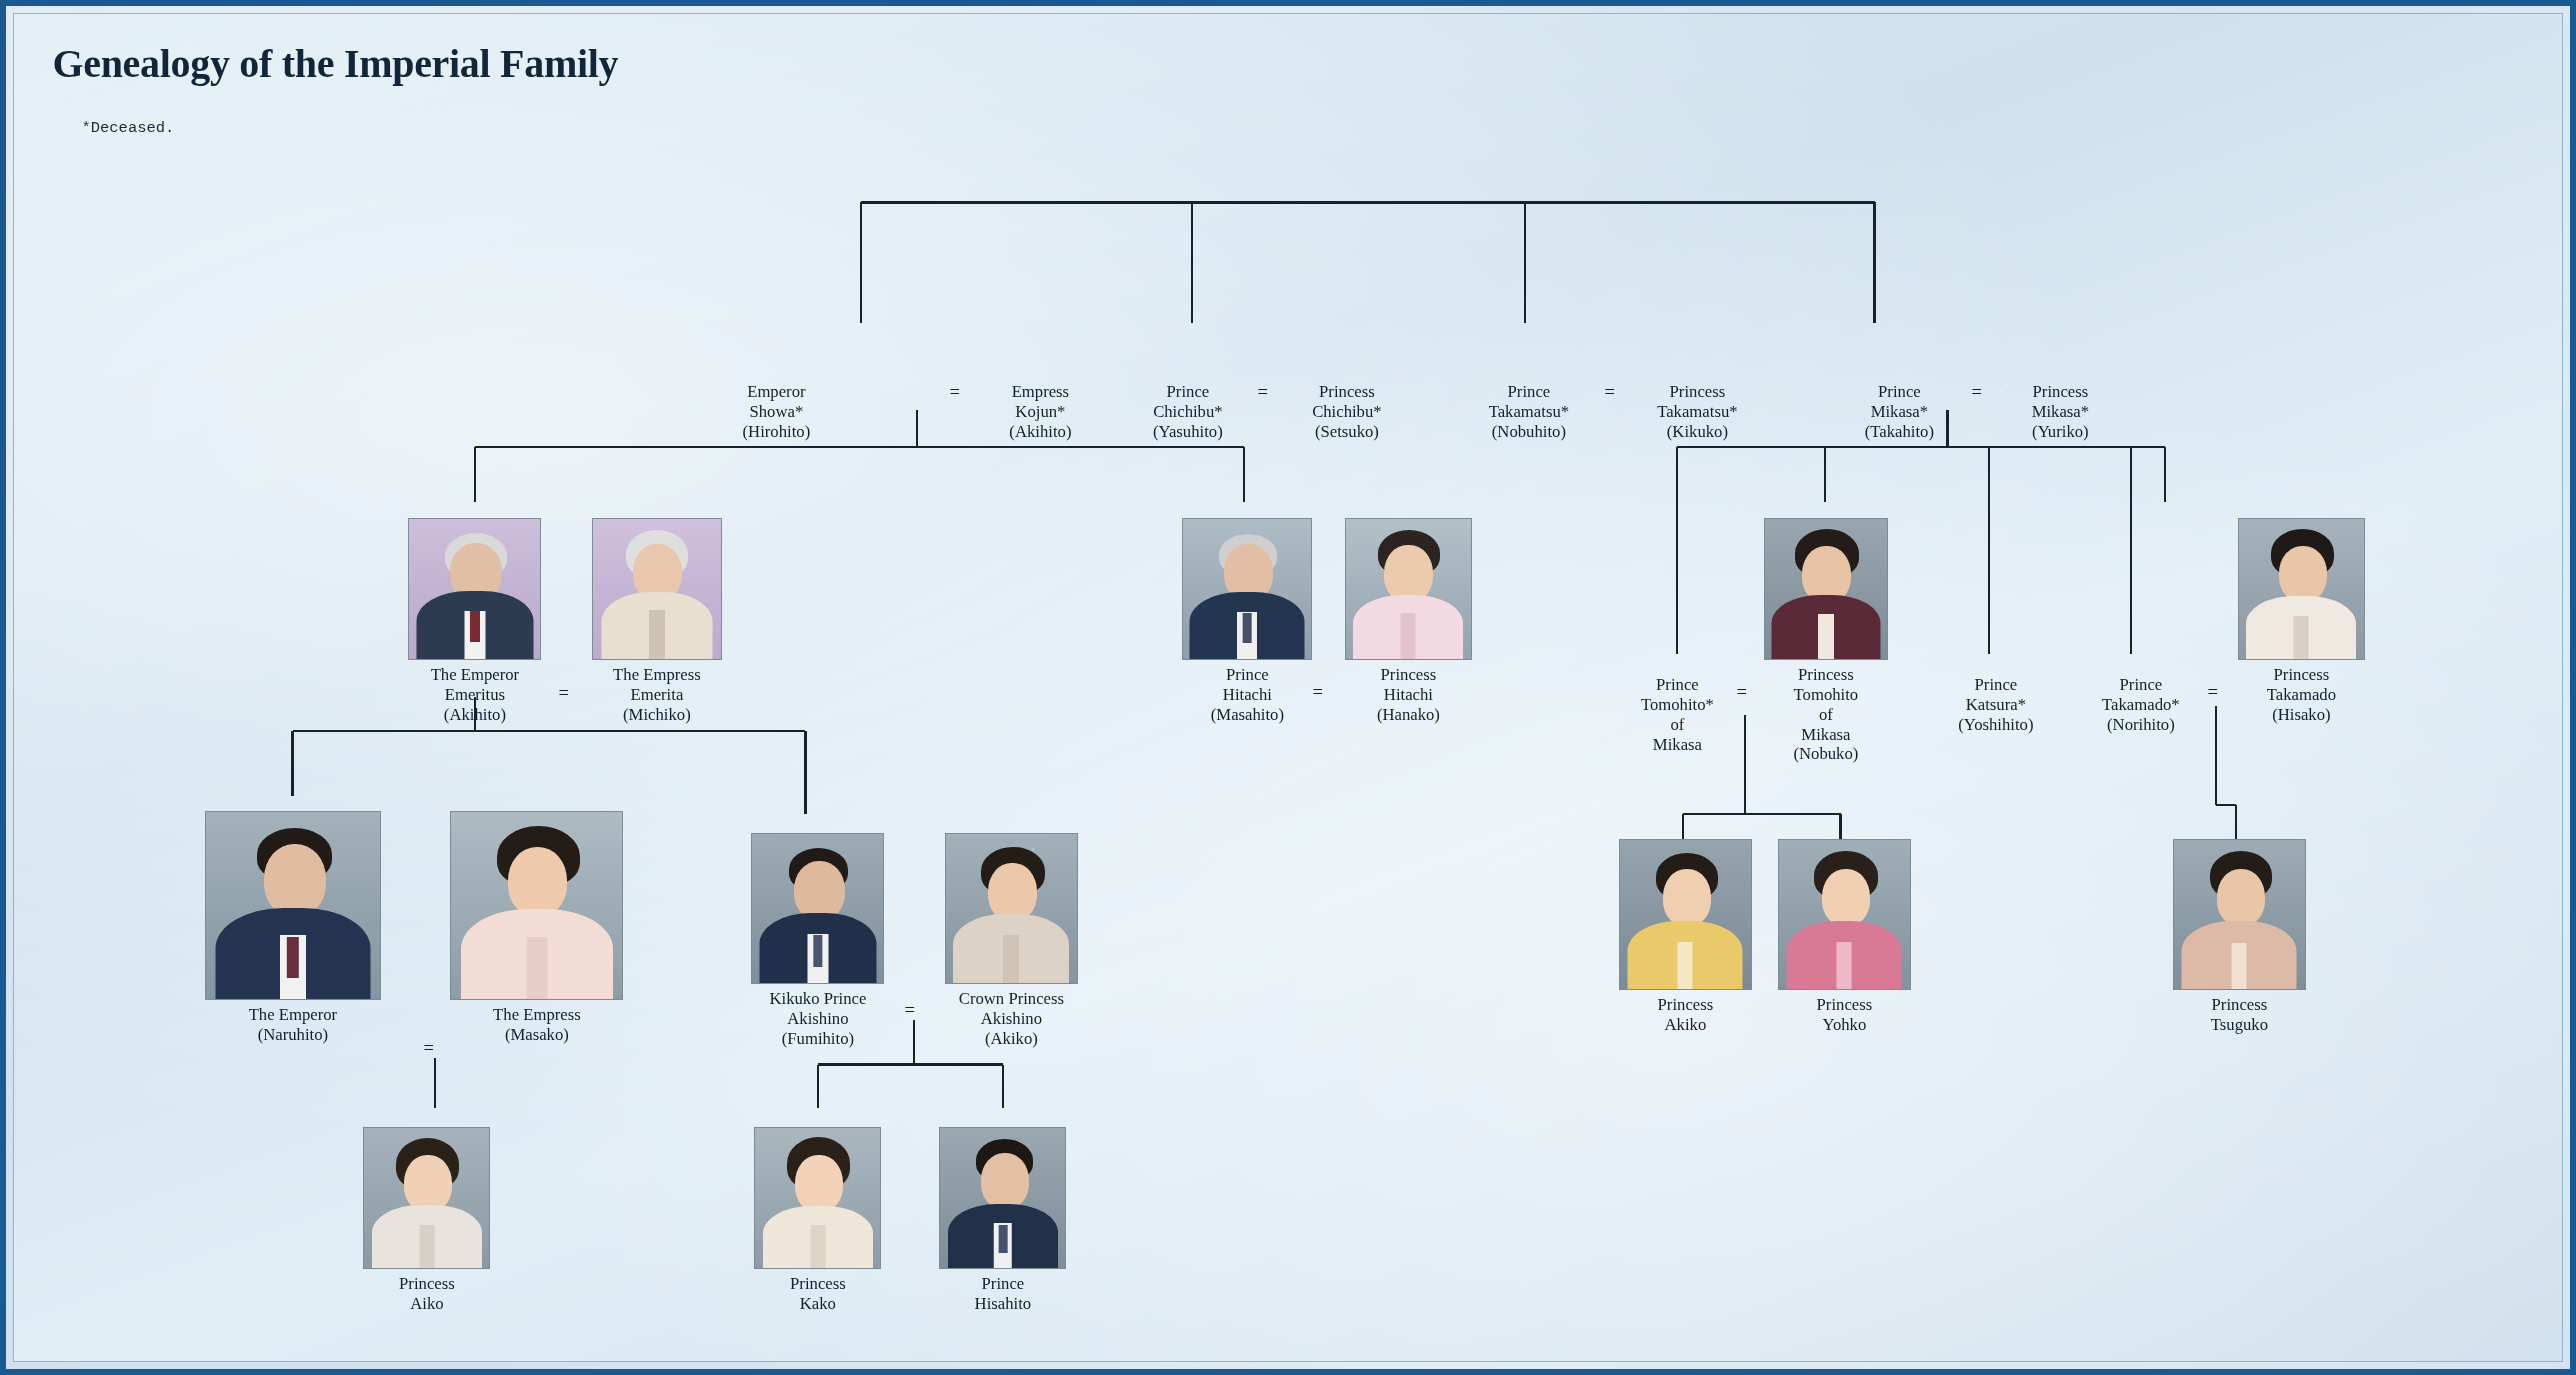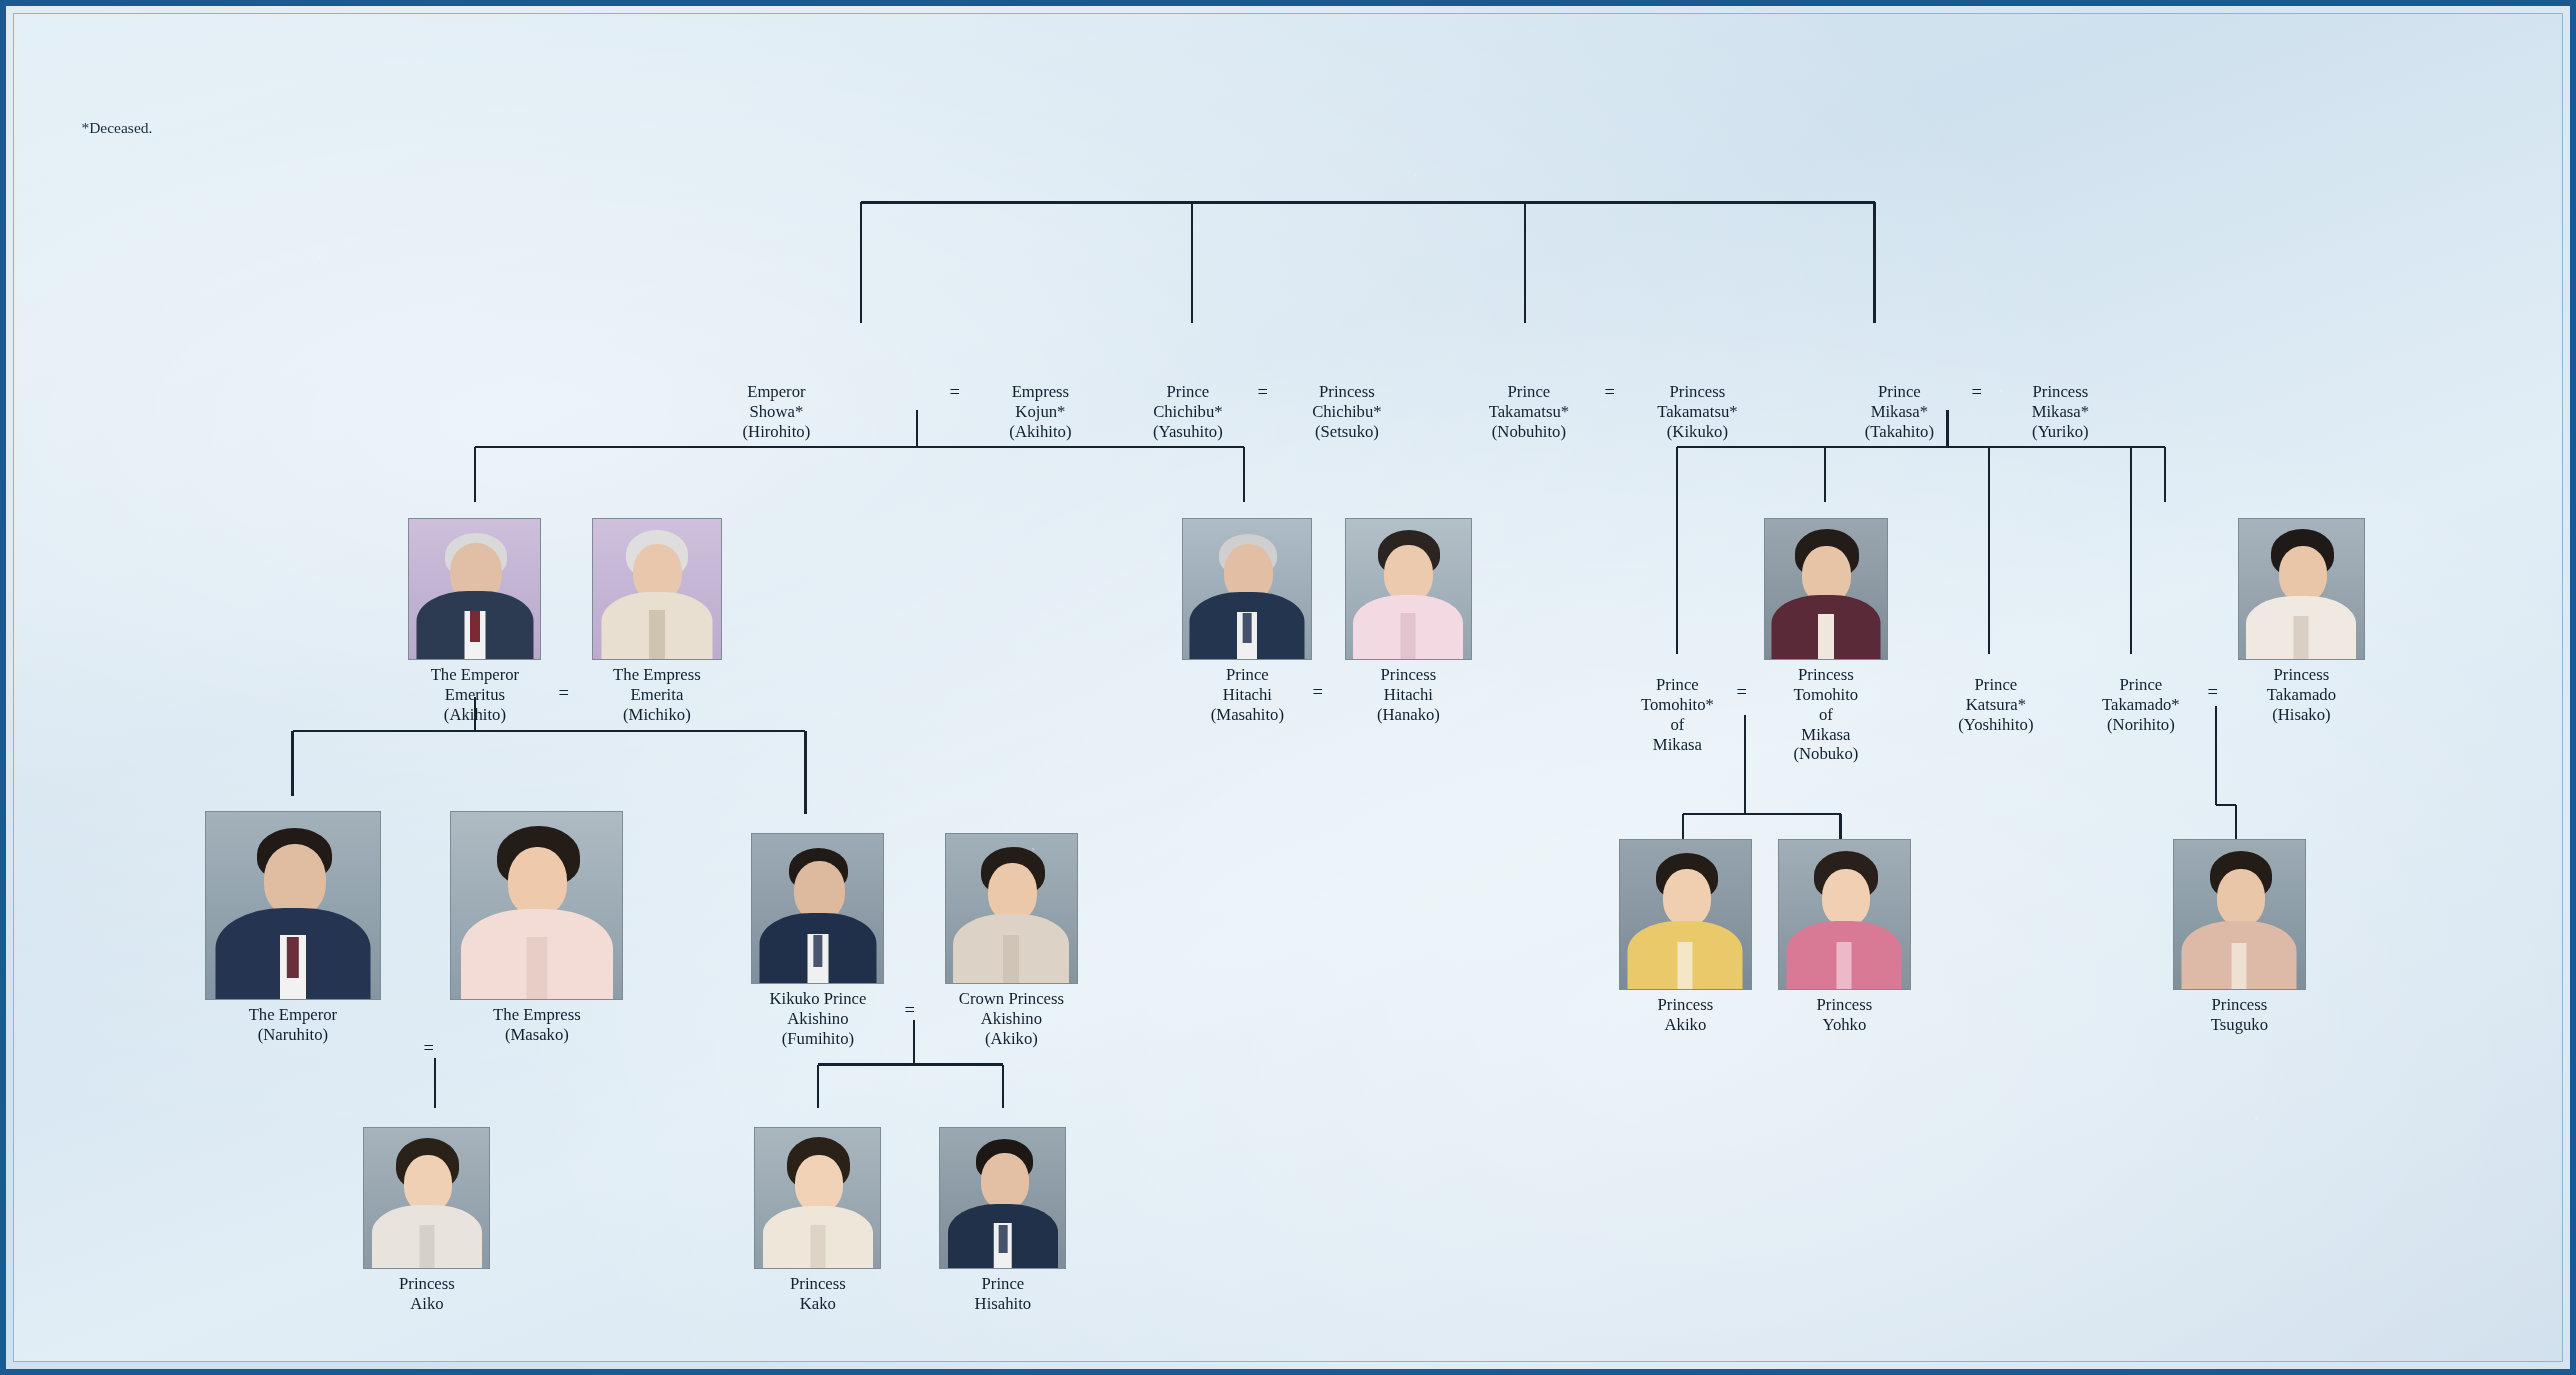--- a/index.html
+++ b/index.html
@@ -58,20 +58,21 @@
     letter-spacing: -0.3px;
     white-space: nowrap;
   }
   #subtitle {
     position: absolute;
     left: 67px;
     top: 105px;
     font-size: 15.5px;
     color: #1a2b3c;
     white-space: nowrap;
+    font-family: Liberation Mono, monospace;
   }
   svg#lines {
     position: absolute;
     left: 0; top: 0;
     width: 2576px;
     height: 1375px;
     pointer-events: none;
   }
   .node {
     position: absolute;
@@ -115,20 +116,21 @@
     color: #10202f;
     letter-spacing: 0;
   }
 </style>
 </head>
 <body>
 
 <div id="page">
   <div id="paper">
 
+    <div id="title">Genealogy of the Imperial Family</div>
     <div id="subtitle">*Deceased.</div>
 
     <svg id="lines" viewBox="0 0 4167 2225">
       <g stroke="#16222e" stroke-width="3.5" fill="none" shape-rendering="crispEdges">
 
         <path d="M1370 305 L3010 305"></path>
         <path d="M1370 305 L1370 500"></path>
         <path d="M1905 305 L1905 500"></path>
         <path d="M2445 305 L2445 500"></path>
         <path d="M3010 305 L3010 500"></path>

